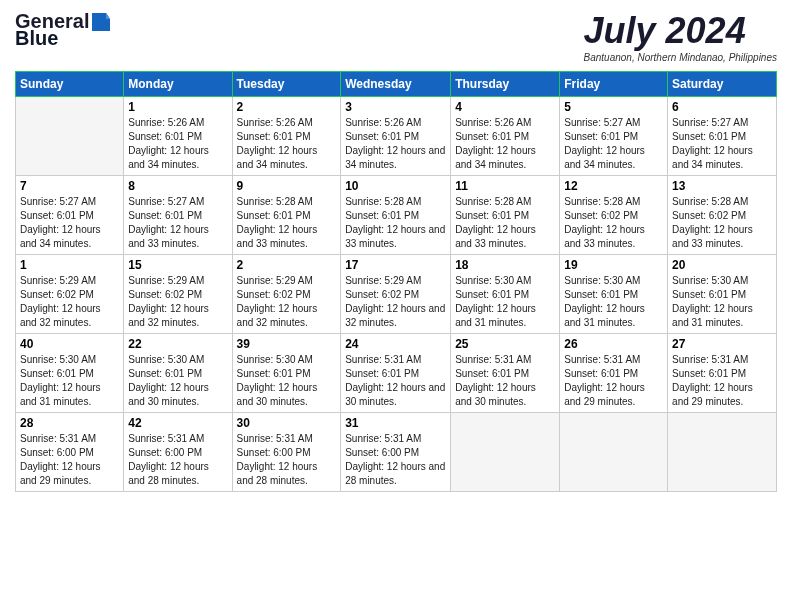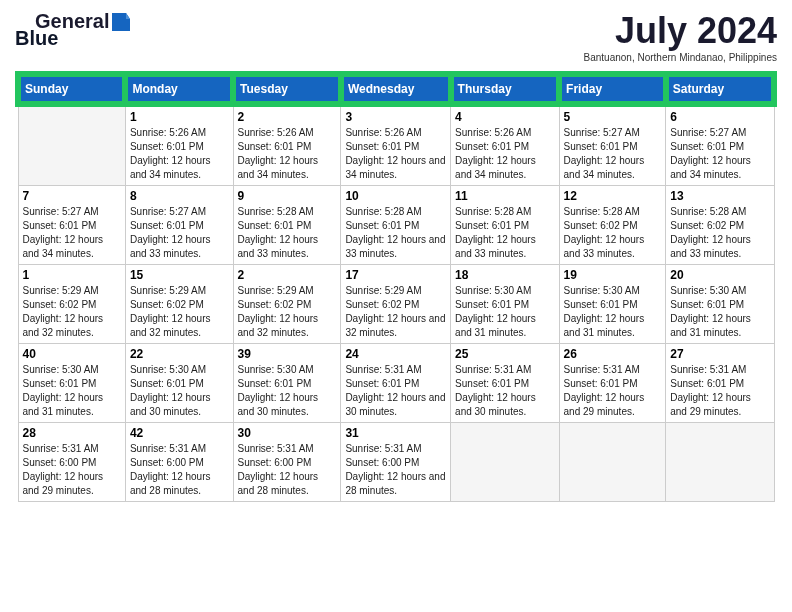--- a/index.html
+++ b/index.html
@@ -17,24 +17,24 @@
       margin-bottom: 8px;
     }
     .logo {
       display: flex;
       flex-direction: column;
       align-items: flex-start;
     }
     .logo-row {
       display: flex;
       align-items: center;
-      margin-left: 20px;
     }
     .title-section {
-      text-align: right;
+      text-align: left;
+      font-style: italic;
     }
     .title-month {
       font-size: 36px;
       font-weight: bold;
       color: #1a1a2e;
     }
     .title-location {
       font-size: 10px;
       color: #333;
       margin-top: 0;
@@ -44,21 +44,21 @@
       border-collapse: collapse;
       font-size: 11px;
     }
     .calendar th {
       background: #1565c0;
       color: #fff;
       padding: 5px 4px;
       text-align: left;
       font-size: 12px;
       font-weight: bold;
-      border: 6px solid #22c55e;
+      border: 1px solid #22c55e;
     }
     .calendar td {
       border: 1px solid #ccc;
       vertical-align: top;
       padding: 3px 4px;
       width: 113px;
       min-height: 80px;
       background: #fff;
     }
     .calendar td.empty {

